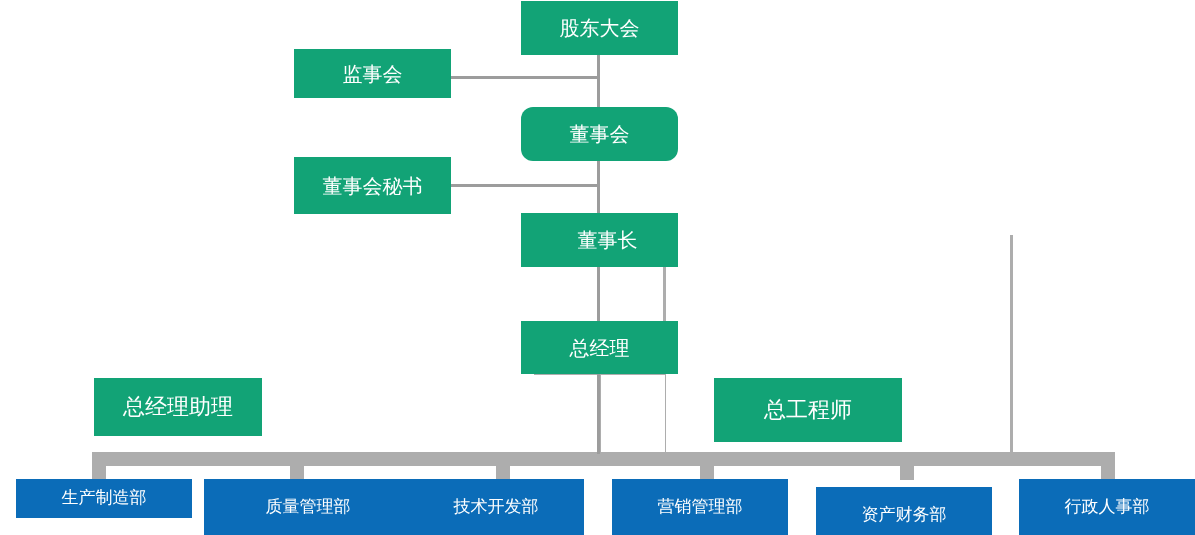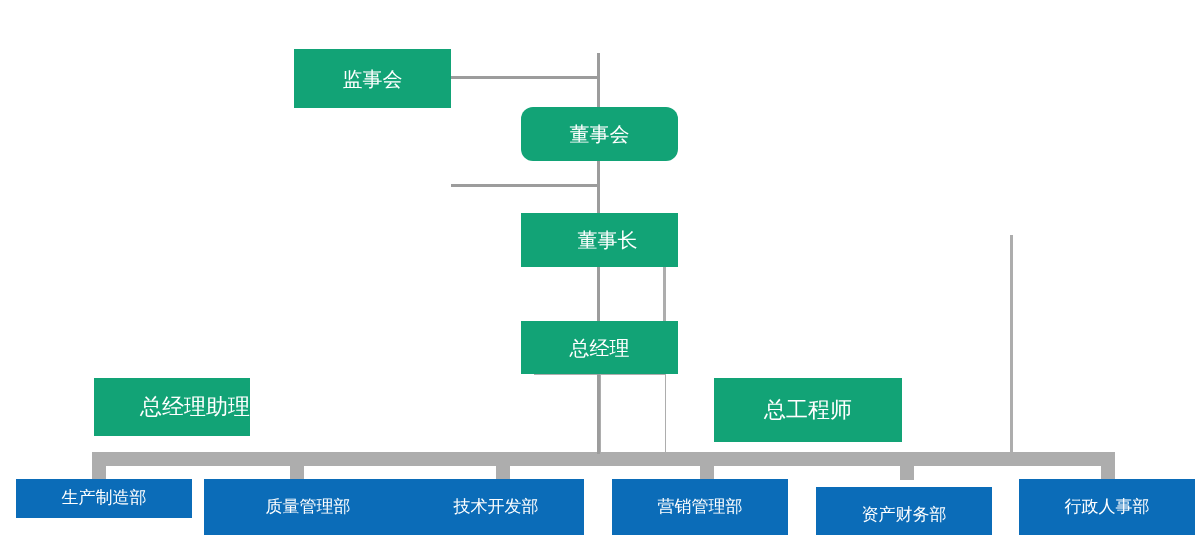--- a/index.html
+++ b/index.html
@@ -86,39 +86,45 @@
 
   <div class="gray-block" style="left:92px; top:452px; width:14px; height:28px;"></div>
   <div class="gray-block" style="left:290px; top:452px; width:14px; height:28px;"></div>
   <div class="gray-block" style="left:496px; top:452px; width:14px; height:28px;"></div>
   <div class="gray-block" style="left:700px; top:452px; width:14px; height:28px;"></div>
   <div class="gray-block" style="left:900px; top:452px; width:14px; height:28px;"></div>
   <div class="gray-block" style="left:1101px; top:452px; width:14px; height:28px;"></div>
 
   <div class="connector" style="left:597px; top:372px; width:3px; height:82px;"></div>
 
+  <div class="node green" style="left:521px; top:1px; width:157px; height:54px;">
+    <span>股东大会</span>
+  </div>
 
-  <div class="node green" style="left:294px; top:49px; width:157px; height:59px;">
+  <div class="node green" style="left:294px; top:49px; width:157px; height:49px;">
     <span>监事会</span>
   </div>
 
   <div class="node green" style="left:521px; top:107px; width:157px; height:54px;border-radius:12px;">
     <span>董事会</span>
   </div>
 
+  <div class="node green" style="left:294px; top:157px; width:157px; height:57px;">
+    <span>董事会秘书</span>
+  </div>
 
   <div class="node green" style="left:521px; top:213px; width:157px; height:54px;padding-left:16px;">
     <span>董事长</span>
   </div>
 
   <div class="node green" style="left:521px; top:321px; width:157px; height:53px;">
     <span>总经理</span>
   </div>
 
-  <div class="node green-lg" style="left:94px; top:378px; width:156px; height:58px;justify-content:flex-end;">
+  <div class="node green-lg" style="left:94px; top:378px; width:168px; height:58px;">
     <span>总经理助理</span>
   </div>
 
   <div class="node green-lg" style="left:714px; top:378px; width:188px; height:64px;">
     <span>总工程师</span>
   </div>
 
   <div class="node blue" style="left:16px; top:479px; width:176px; height:39px;">
     <span>生产制造部</span>
   </div>

